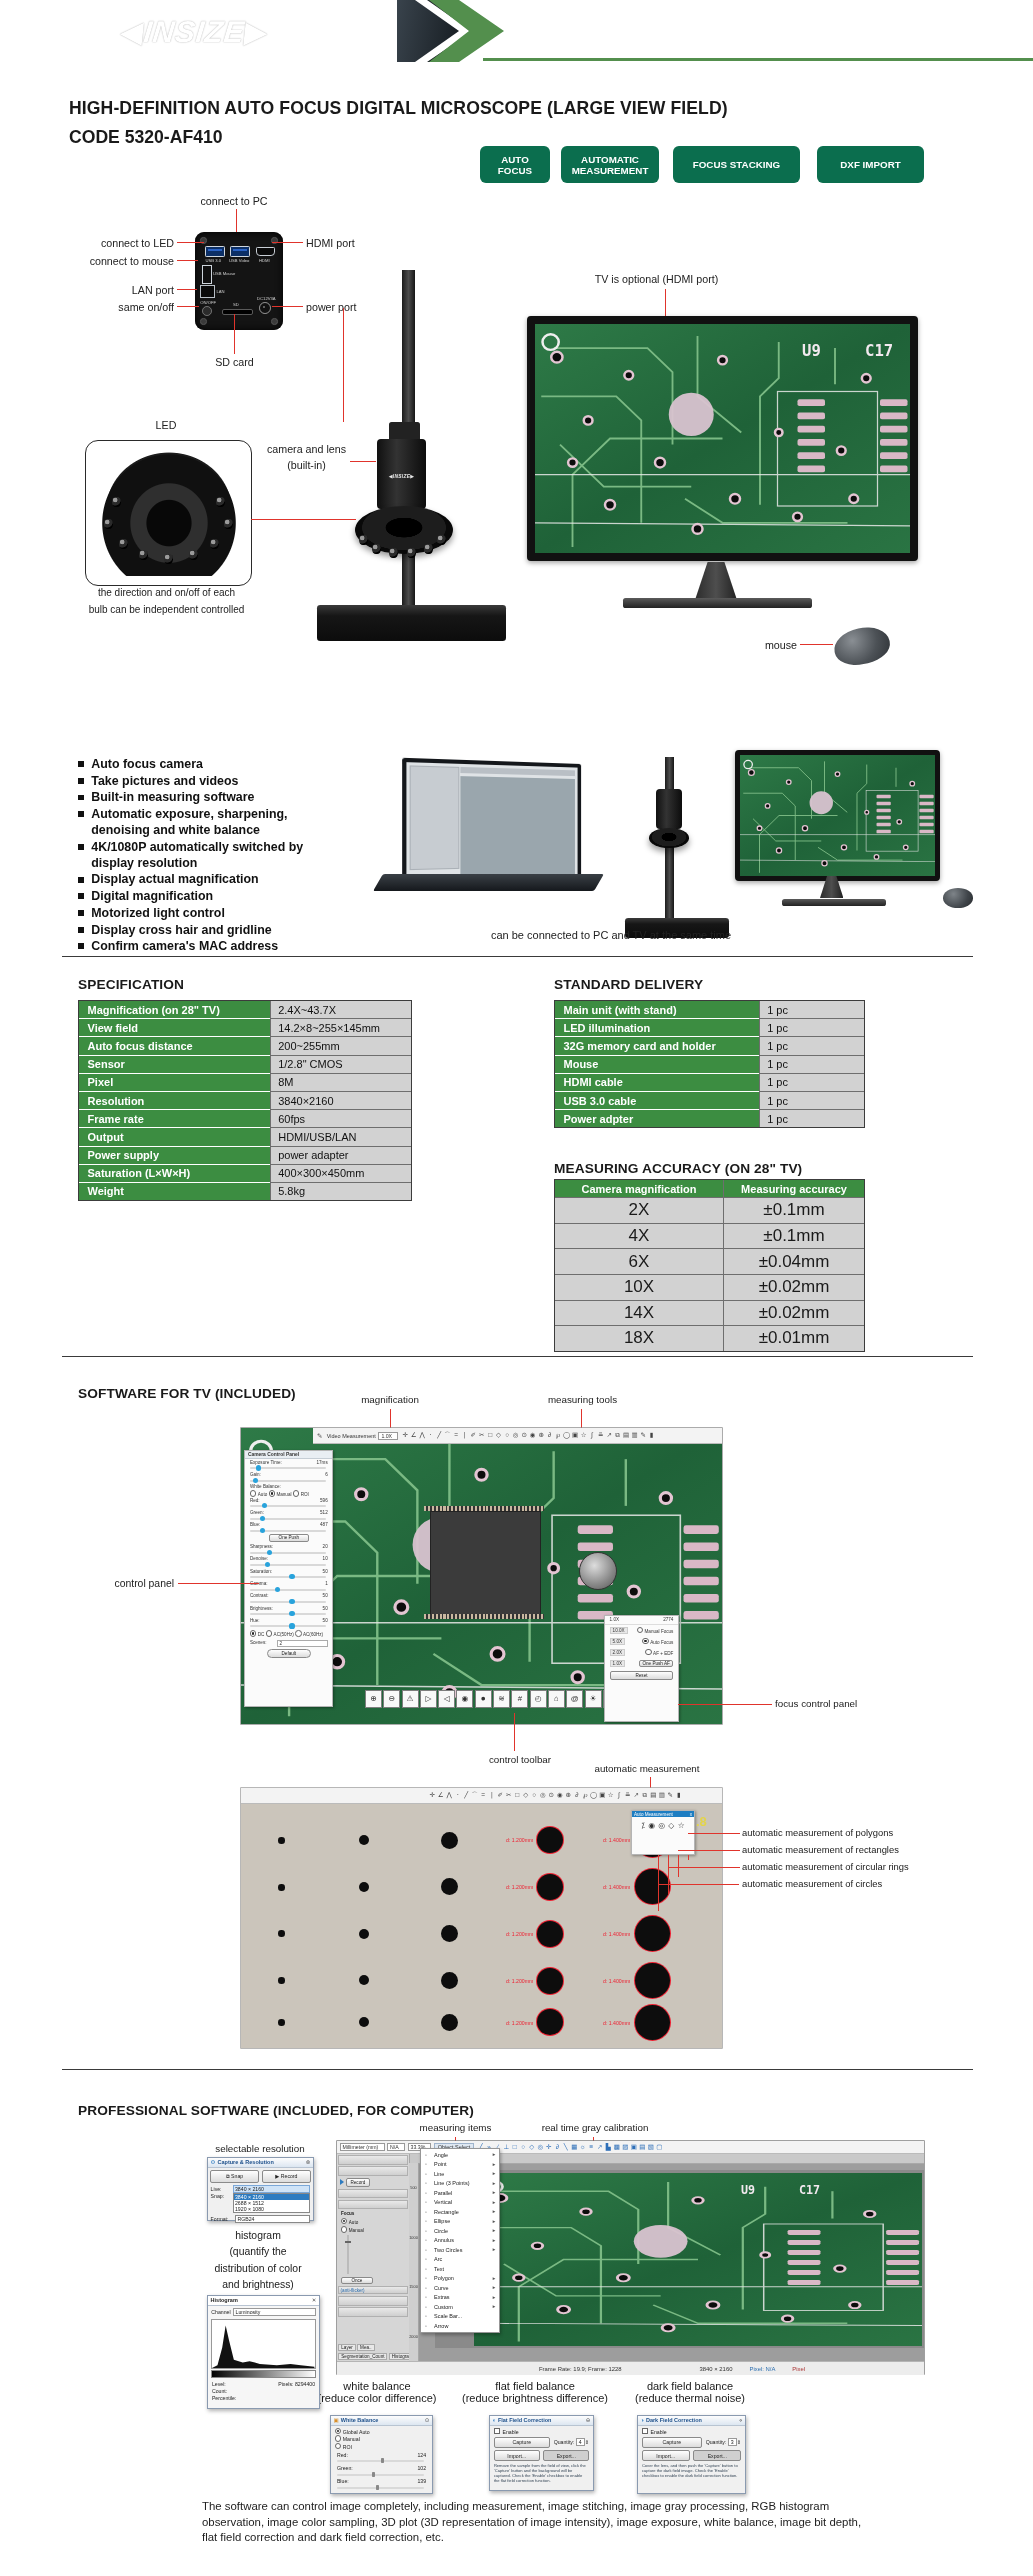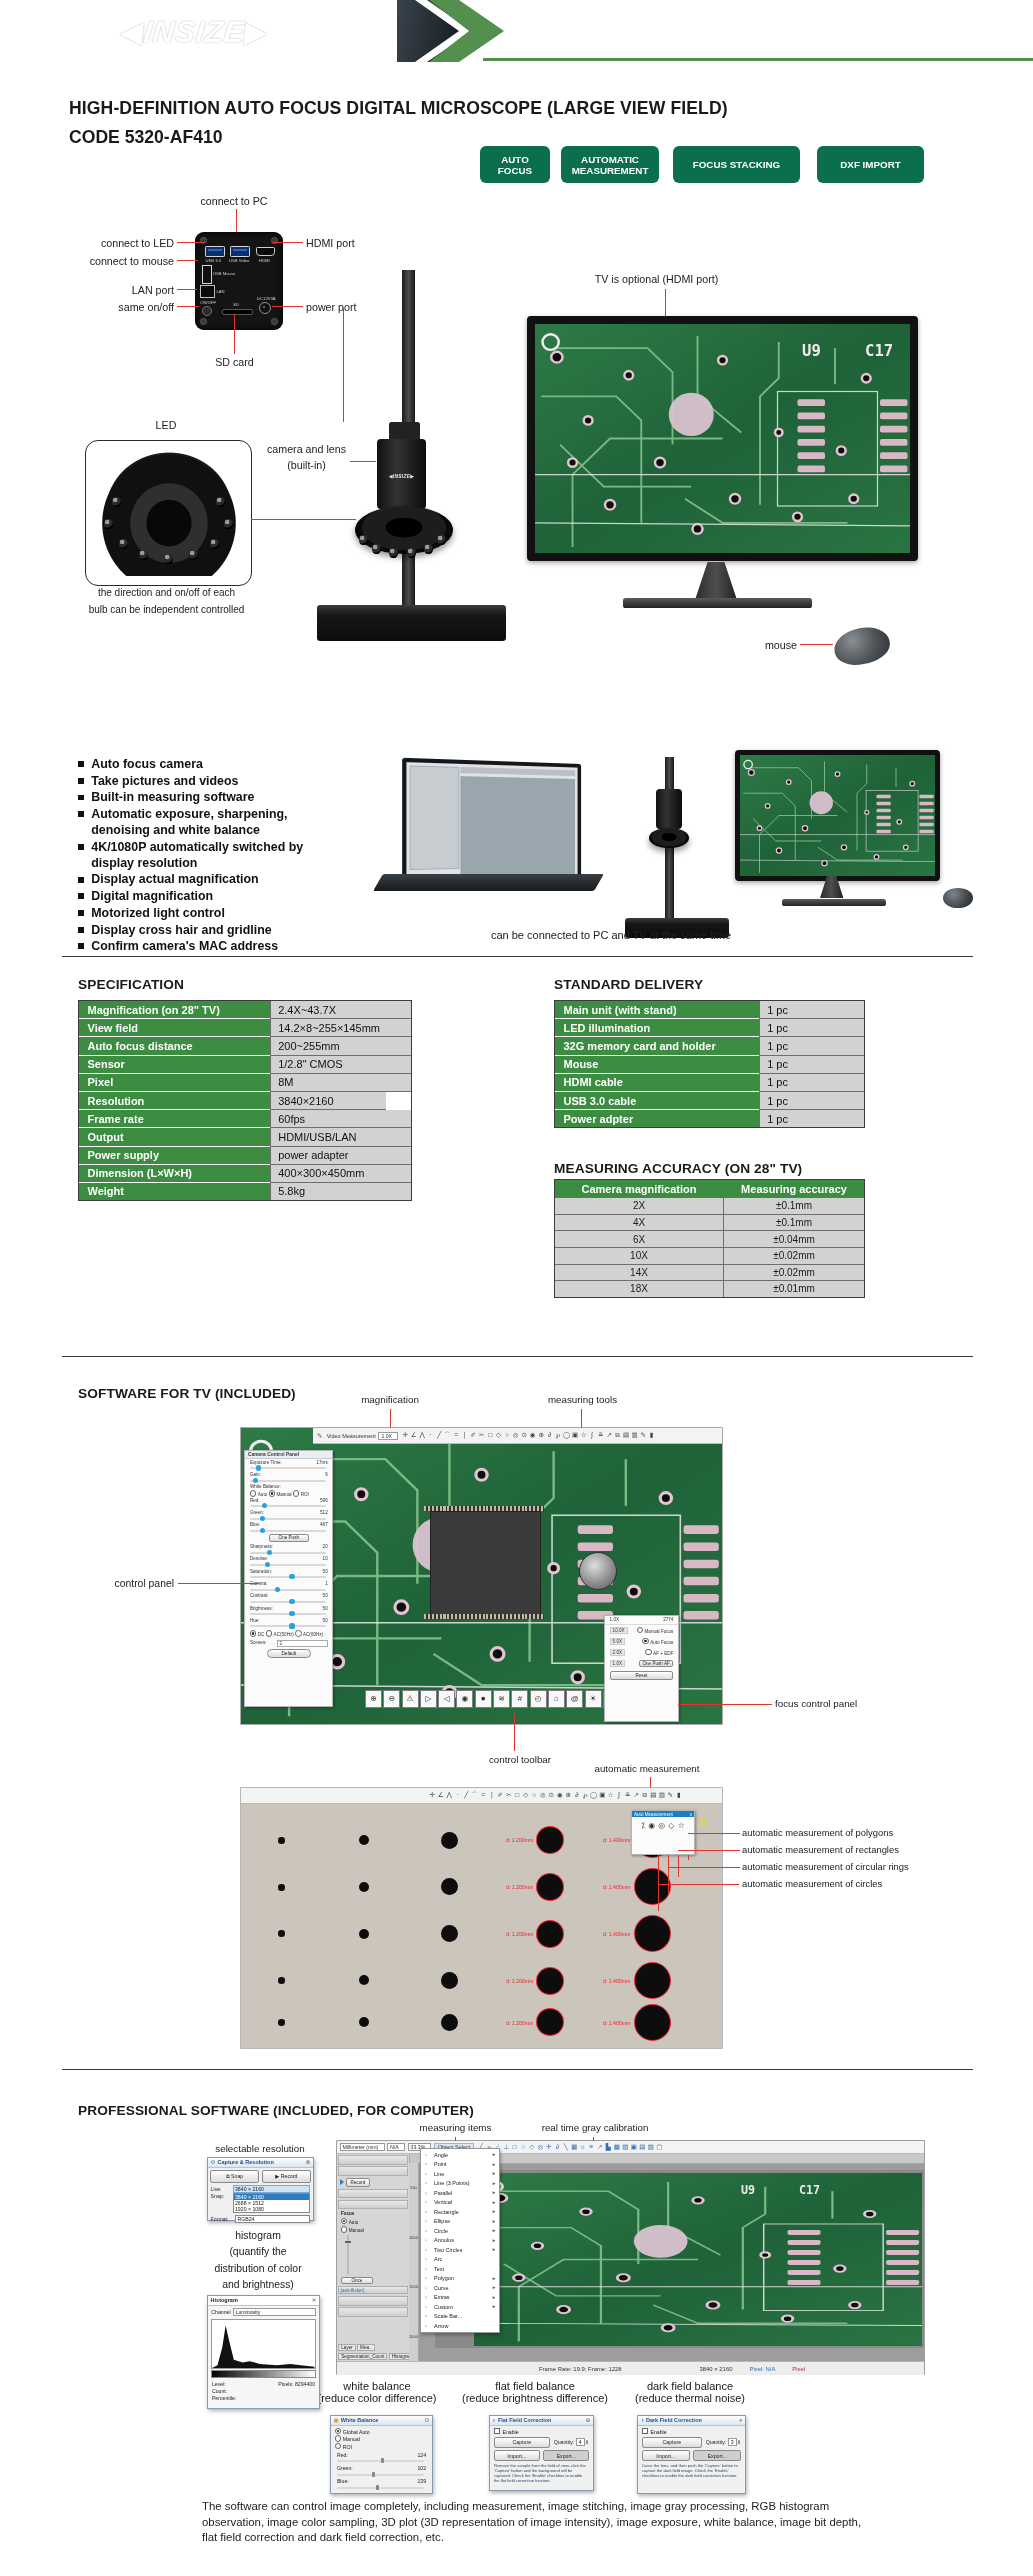--- a/index.html
+++ b/index.html
@@ -70,21 +70,21 @@
   
   .sechead{font-size:13.7px;font-weight:bold;letter-spacing:0.1px;white-space:nowrap;}
   .spec-table{border:0.7px solid #3c3c3c;}
   .trow{display:flex;}
   .gcell{background:#3c8d41;color:#fff;font-weight:bold;font-size:11px;padding:2.6px 3.9px 2.6px 8.5px;border-bottom:1.3px solid #fff;box-sizing:border-box;display:flex;align-items:center;}
   .trow:last-child .gcell{border-bottom:none;}
   .vcell{background:#d2d2d2;color:#111;font-size:11px;padding:2.6px 3.9px 2.6px 7.2px;border-bottom:0.7px solid #6e6e6e;border-left:0.7px solid #6e6e6e;box-sizing:border-box;display:flex;align-items:center;}
   .trow:last-child .vcell{border-bottom:none;}
   .acc-table{border:0.7px solid #3c3c3c;}
   .acc-table .hcell{background:#3c8d41;color:#fff;font-weight:bold;font-size:11px;text-align:center;padding:2.6px 0;}
-  .acc-table .dcell{background:#d2d2d2;font-size:10px;text-align:center;padding:2.3px 0;border-top:0.7px solid #6e6e6e;}
+  .acc-table .dcell{background:#d2d2d2;font-size:17px;text-align:center;padding:2.3px 0;border-top:0.7px solid #6e6e6e;}
   .acc-table .c1{width:169px;box-sizing:border-box;border-right:0.7px solid #6e6e6e;}
   .acc-table .c2{width:140px;box-sizing:border-box;}
   
   .shot{background:#274; overflow:hidden; box-shadow:0 0 0 0.7px #888;}
   .ss-toolbar{position:absolute;background:#f3f3f3;border-bottom:0.7px solid #bbb;display:flex;align-items:center;font-size:5.9px;color:#333;gap:2.6px;padding:0 2.6px;box-sizing:border-box;}
   .ss-toolbar .icon{font-size:6.5px;color:#444;display:inline-block;width:8.5px;text-align:center;}
   .zoombox{border:0.7px solid #999;background:#fff;font-size:5.2px;padding:0 5.2px 0 2px;position:relative;}
   .panel{position:absolute;background:#fbfbfb;border:0.7px solid #b5b5b5;box-shadow:0.7px 1.3px 2.6px rgba(0,0,0,.35);font-size:4.6px;color:#333;}
   .prow{position:relative;display:flex;justify-content:space-between;padding:0.7px 4.6px 0 4.6px;}
   .slider{position:relative;height:2px;background:#d9d9d9;border-radius:1.3px;margin:2.6px 6.5px 2px 4.6px;}
@@ -348,36 +348,36 @@
       <div class="trow">
       <div class="gcell" style="width:191px;">Sensor</div>
       <div class="vcell" style="width:141px;">1/2.8" CMOS</div>
     </div>
       <div class="trow">
       <div class="gcell" style="width:191px;">Pixel</div>
       <div class="vcell" style="width:141px;">8M</div>
     </div>
       <div class="trow">
       <div class="gcell" style="width:191px;">Resolution</div>
-      <div class="vcell" style="width:116px;">3840×2160</div>
+      <div class="vcell" style="width:141px;">3840×2160</div>
     </div>
       <div class="trow">
       <div class="gcell" style="width:191px;">Frame rate</div>
       <div class="vcell" style="width:141px;">60fps</div>
     </div>
       <div class="trow">
       <div class="gcell" style="width:191px;">Output</div>
       <div class="vcell" style="width:141px;">HDMI/USB/LAN</div>
     </div>
       <div class="trow">
       <div class="gcell" style="width:191px;">Power supply</div>
       <div class="vcell" style="width:141px;">power adapter</div>
     </div>
       <div class="trow">
-      <div class="gcell" style="width:191px;">Dimension (L×W×H)</div>
+      <div class="gcell" style="width:191px;">Saturation (L×W×H)</div>
       <div class="vcell" style="width:141px;">400×300×450mm</div>
     </div>
       <div class="trow">
       <div class="gcell" style="width:191px;">Weight</div>
       <div class="vcell" style="width:141px;">5.8kg</div>
     </div>
     </div>
 
   <div class="abs sechead" style="left:554px;top:977px;">STANDARD DELIVERY</div>
   <div class="abs spec-table" style="left:554px;top:1000px;width:309px;">

